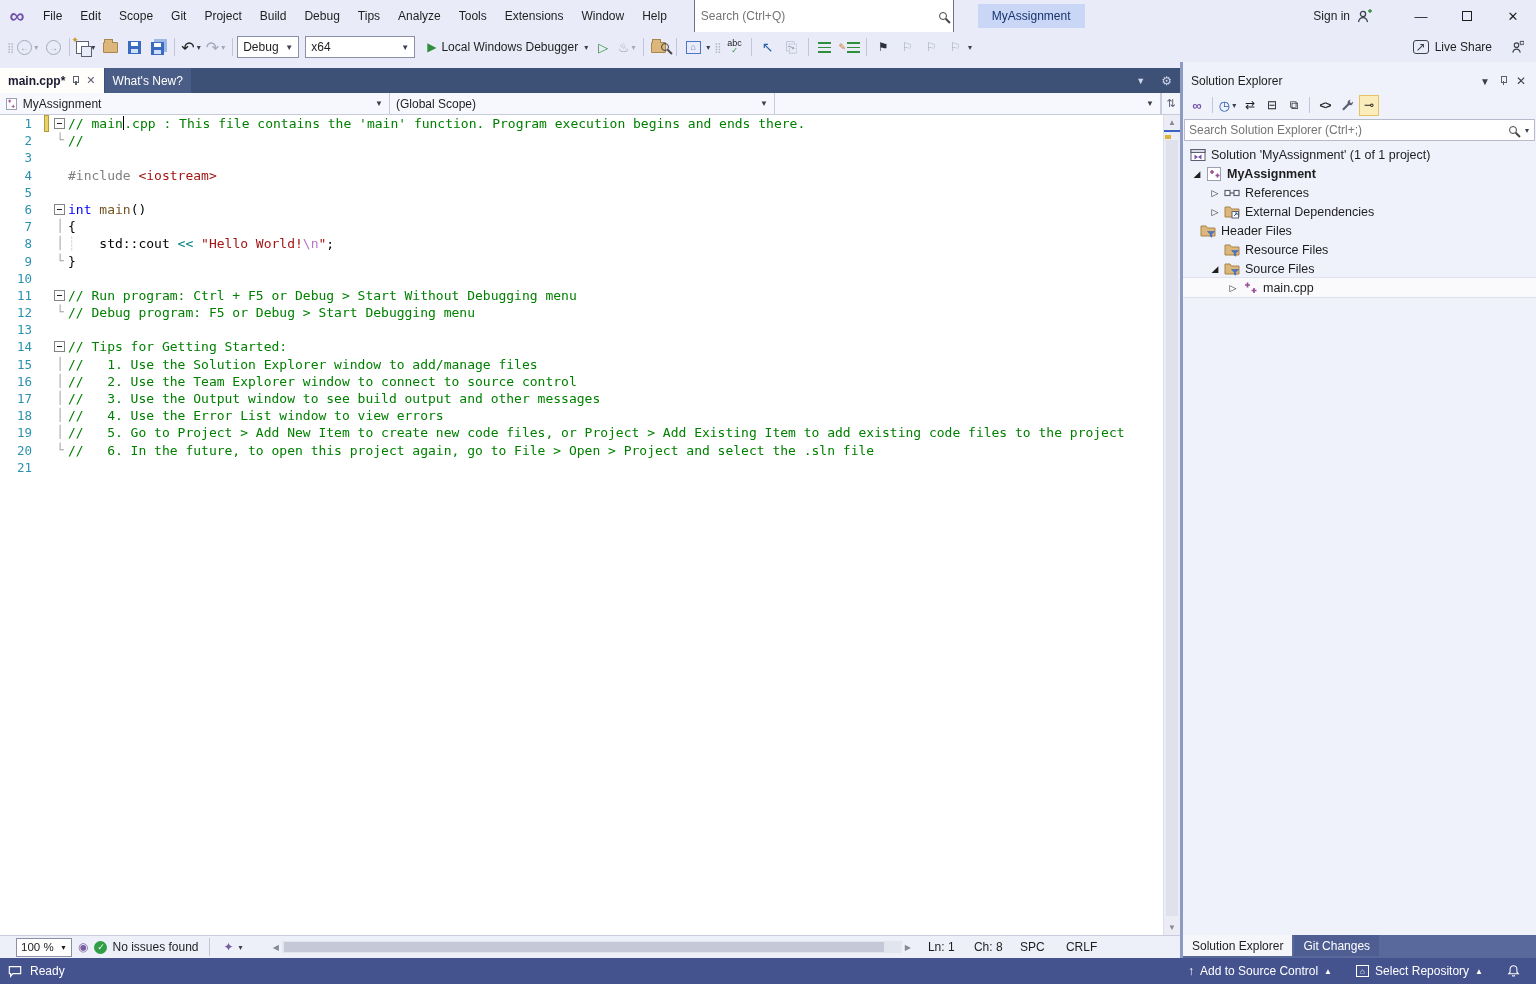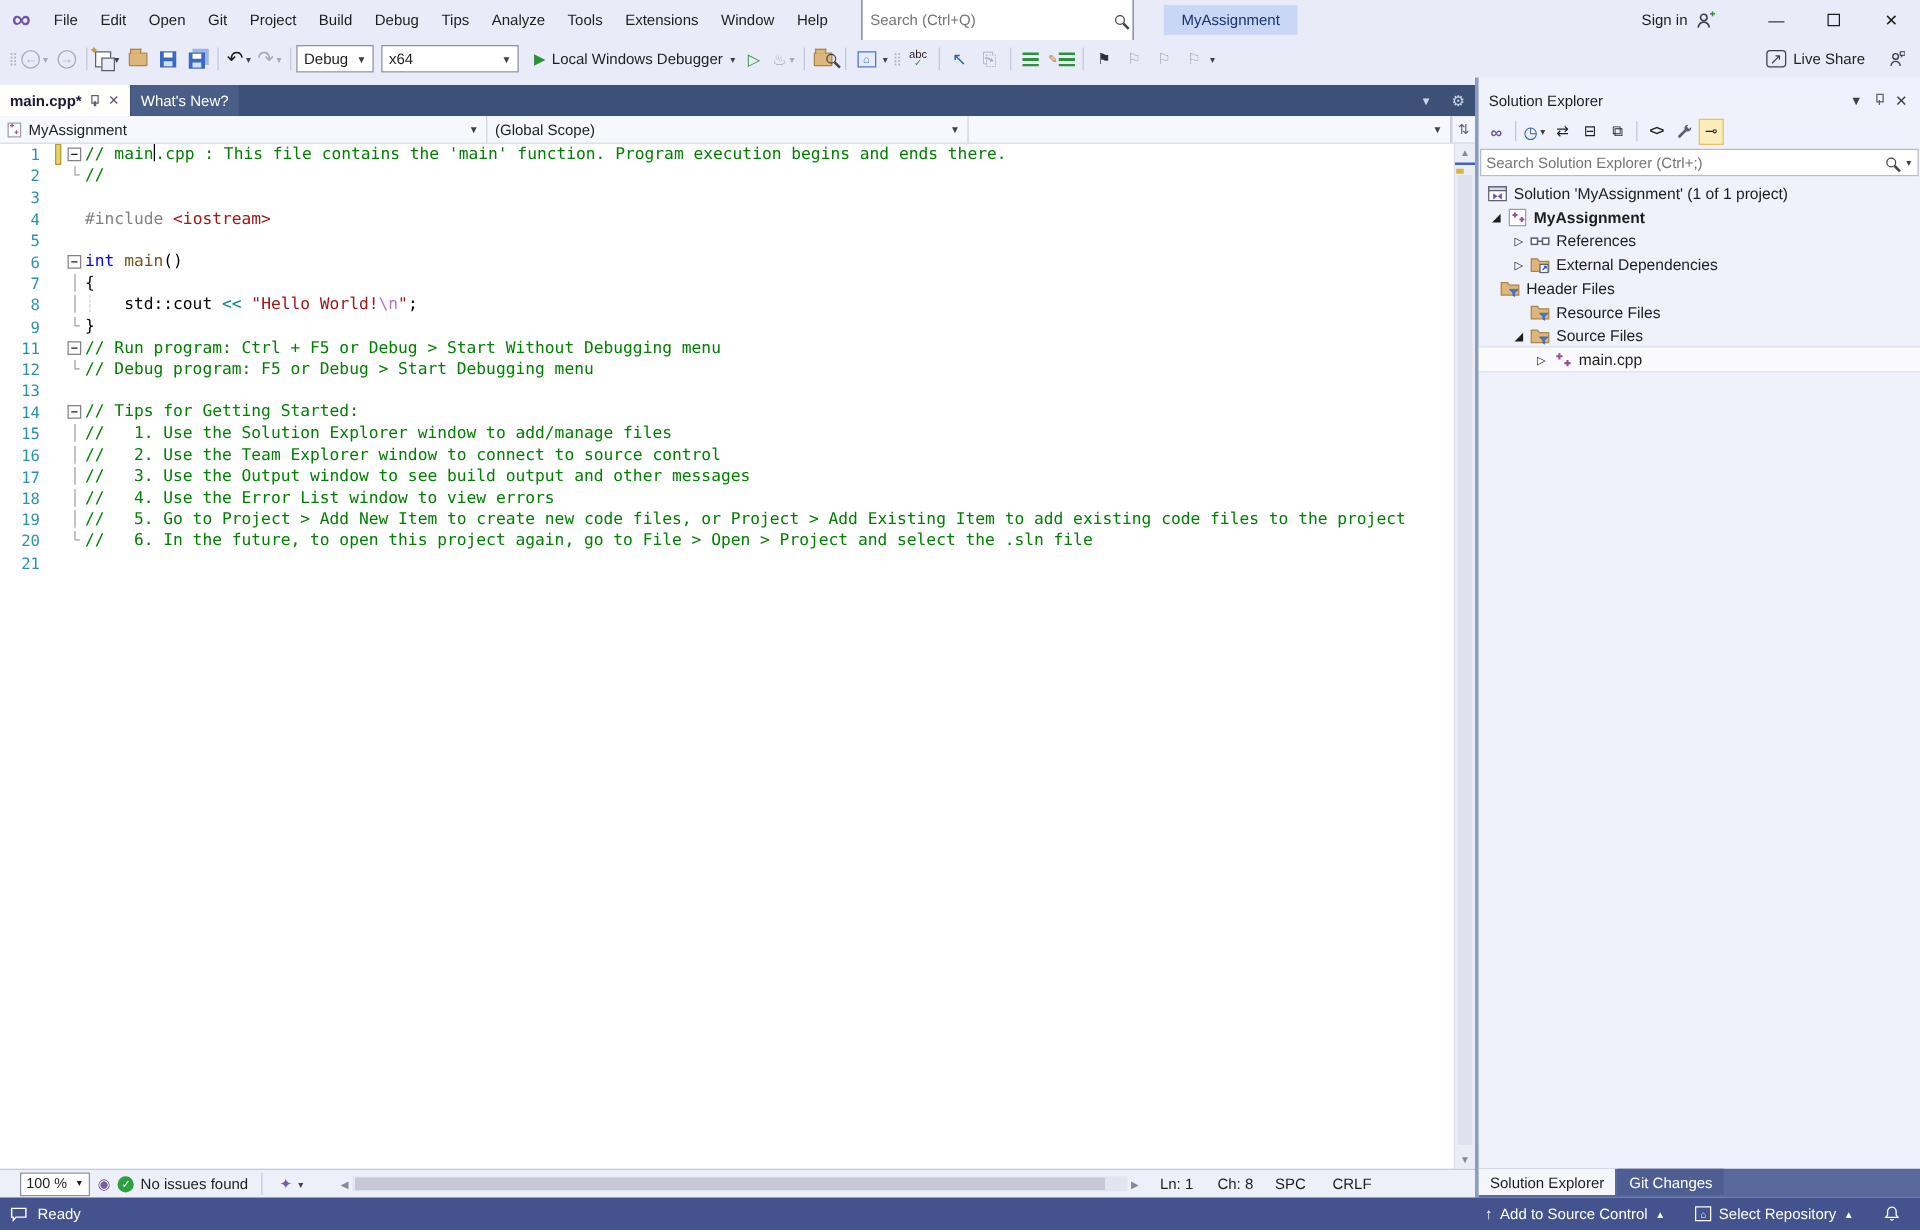--- a/index.html
+++ b/index.html
@@ -5,21 +5,21 @@
   * { box-sizing: border-box; margin: 0; padding: 0; }
   html,body { width:1536px; height:984px; overflow:hidden;
     font-family:"Liberation Sans", sans-serif; font-size:12px; color:#1e1e1e; }
   body { display:flex; flex-direction:column; background:#e9ecf8; }
 
   
   .titlebar { height:32px; background:#e9ecf8; display:flex; align-items:center; flex:0 0 auto; }
   .vs-logo { width:34px; text-align:center; color:#7252aa; font-size:21px; font-weight:bold; line-height:30px; }
   .menubar { display:flex; height:100%; align-items:center; }
   .menu-item { padding:0 9px; height:100%; display:flex; align-items:center; cursor:default; }
-  .title-search { margin-left:18px; width:218px; height:22px; background:#fff; border:1px solid #70758c;
+  .title-search { margin-left:18px; width:260px; height:22px; background:#fff; border:1px solid #70758c;
     display:flex; align-items:center; padding:16px 6px; }
   .title-search input { border:none; outline:none; flex:1; font-size:12px; color:#6d6d6d; background:transparent;
     font-family:"Liberation Sans", sans-serif; }
   .mag { width:8px; height:8px; border:1.5px solid #444; border-radius:50%; position:relative; flex:0 0 auto; }
   .mag::after { content:''; position:absolute; width:6px; height:1.5px; background:#444;
     transform:rotate(45deg); right:-5px; bottom:-2px; }
   .sol-chip { margin-left:24px; height:24px; padding:0 14px; background:#c9d6f6; color:#17346e;
     display:flex; align-items:center; }
   .tb-spacer { flex:1; }
   .signin { display:flex; align-items:center; gap:6px; margin-right:26px; }
@@ -165,21 +165,21 @@
     justify-content:center; font-size:8px; }
 </style>
 </head>
 <body>
 
 <header class="titlebar">
   <div class="vs-logo">∞</div>
   <nav class="menubar">
       <div class="menu-item">File</div>
       <div class="menu-item">Edit</div>
-      <div class="menu-item">Open</div>
+      <div class="menu-item">Scope</div>
       <div class="menu-item">Git</div>
       <div class="menu-item">Project</div>
       <div class="menu-item">Build</div>
       <div class="menu-item">Debug</div>
       <div class="menu-item">Tips</div>
       <div class="menu-item">Analyze</div>
       <div class="menu-item">Tools</div>
       <div class="menu-item">Extensions</div>
       <div class="menu-item">Window</div>
       <div class="menu-item">Help</div>
@@ -362,20 +362,21 @@
         <div>
             <div class="code-line"><span class="ln-num">1</span><span class="ln-chg"><span class="bar"></span></span><span class="ln-fold"><span class="foldbox"></span></span><span class="ln-text"><span class="c-cm">// main</span><span class="caret"></span><span class="c-cm">.cpp : This file contains the 'main' function. Program execution begins and ends there.</span></span></div>
             <div class="code-line"><span class="ln-num">2</span><span class="ln-chg"></span><span class="ln-fold">└</span><span class="ln-text"><span class="c-cm">//</span></span></div>
             <div class="code-line"><span class="ln-num">3</span><span class="ln-chg"></span><span class="ln-fold"></span><span class="ln-text"></span></div>
             <div class="code-line"><span class="ln-num">4</span><span class="ln-chg"></span><span class="ln-fold"></span><span class="ln-text"><span class="c-pp">#include </span><span class="c-st">&lt;iostream&gt;</span></span></div>
             <div class="code-line"><span class="ln-num">5</span><span class="ln-chg"></span><span class="ln-fold"></span><span class="ln-text"></span></div>
             <div class="code-line"><span class="ln-num">6</span><span class="ln-chg"></span><span class="ln-fold"><span class="foldbox"></span></span><span class="ln-text"><span class="c-kw">int</span><span class="c-pl"> </span><span class="c-fn">main</span><span class="c-pl">()</span></span></div>
             <div class="code-line"><span class="ln-num">7</span><span class="ln-chg"></span><span class="ln-fold">│</span><span class="ln-text"><span class="c-pl">{</span></span></div>
             <div class="code-line"><span class="ln-num">8</span><span class="ln-chg"></span><span class="ln-fold">│</span><span class="ln-text"><span class="c-ig">┊</span><span class="c-pl">   </span><span class="c-pl">std::cout </span><span class="c-op">&lt;&lt;</span><span class="c-pl"> </span><span class="c-st">"Hello World!</span><span class="c-es">\n</span><span class="c-st">"</span><span class="c-pl">;</span></span></div>
             <div class="code-line"><span class="ln-num">9</span><span class="ln-chg"></span><span class="ln-fold">└</span><span class="ln-text"><span class="c-pl">}</span></span></div>
+            <div class="code-line"><span class="ln-num">10</span><span class="ln-chg"></span><span class="ln-fold"></span><span class="ln-text"></span></div>
             <div class="code-line"><span class="ln-num">11</span><span class="ln-chg"></span><span class="ln-fold"><span class="foldbox"></span></span><span class="ln-text"><span class="c-cm">// Run program: Ctrl + F5 or Debug &gt; Start Without Debugging menu</span></span></div>
             <div class="code-line"><span class="ln-num">12</span><span class="ln-chg"></span><span class="ln-fold">└</span><span class="ln-text"><span class="c-cm">// Debug program: F5 or Debug &gt; Start Debugging menu</span></span></div>
             <div class="code-line"><span class="ln-num">13</span><span class="ln-chg"></span><span class="ln-fold"></span><span class="ln-text"></span></div>
             <div class="code-line"><span class="ln-num">14</span><span class="ln-chg"></span><span class="ln-fold"><span class="foldbox"></span></span><span class="ln-text"><span class="c-cm">// Tips for Getting Started: </span></span></div>
             <div class="code-line"><span class="ln-num">15</span><span class="ln-chg"></span><span class="ln-fold">│</span><span class="ln-text"><span class="c-cm">//   1. Use the Solution Explorer window to add/manage files</span></span></div>
             <div class="code-line"><span class="ln-num">16</span><span class="ln-chg"></span><span class="ln-fold">│</span><span class="ln-text"><span class="c-cm">//   2. Use the Team Explorer window to connect to source control</span></span></div>
             <div class="code-line"><span class="ln-num">17</span><span class="ln-chg"></span><span class="ln-fold">│</span><span class="ln-text"><span class="c-cm">//   3. Use the Output window to see build output and other messages</span></span></div>
             <div class="code-line"><span class="ln-num">18</span><span class="ln-chg"></span><span class="ln-fold">│</span><span class="ln-text"><span class="c-cm">//   4. Use the Error List window to view errors</span></span></div>
             <div class="code-line"><span class="ln-num">19</span><span class="ln-chg"></span><span class="ln-fold">│</span><span class="ln-text"><span class="c-cm">//   5. Go to Project &gt; Add New Item to create new code files, or Project &gt; Add Existing Item to add existing code files to the project</span></span></div>
             <div class="code-line"><span class="ln-num">20</span><span class="ln-chg"></span><span class="ln-fold">└</span><span class="ln-text"><span class="c-cm">//   6. In the future, to open this project again, go to File &gt; Open &gt; Project and select the .sln file</span></span></div>

